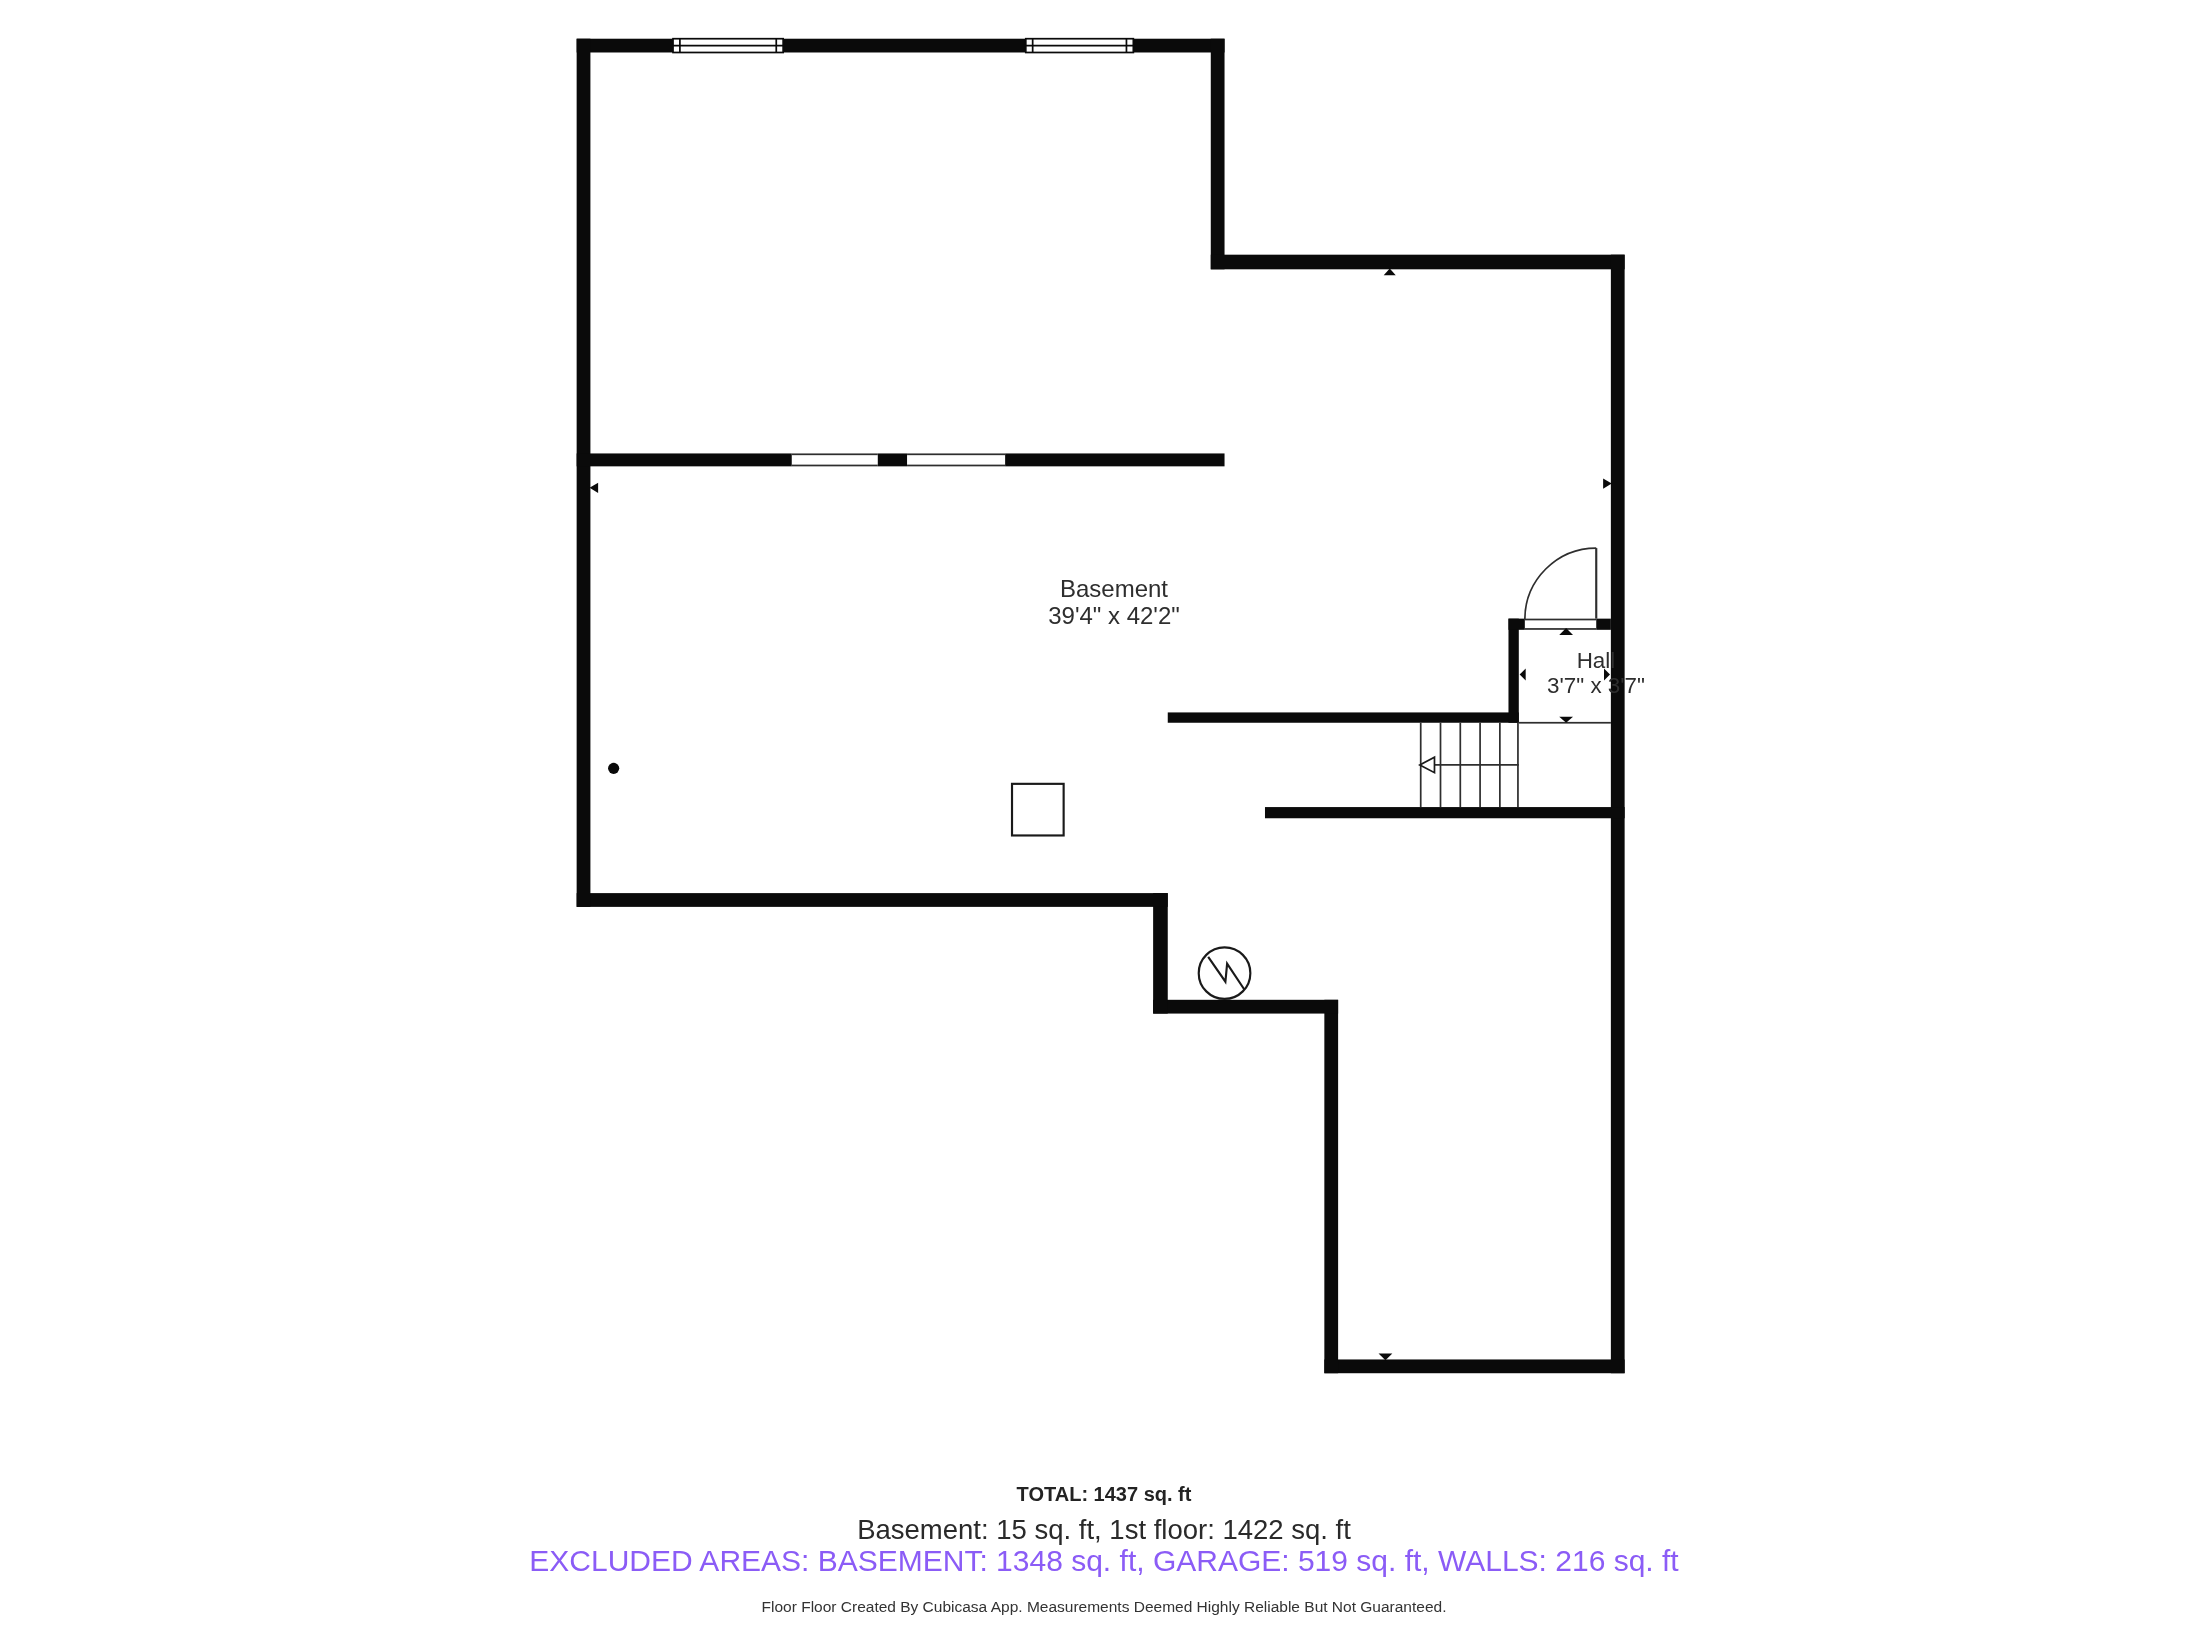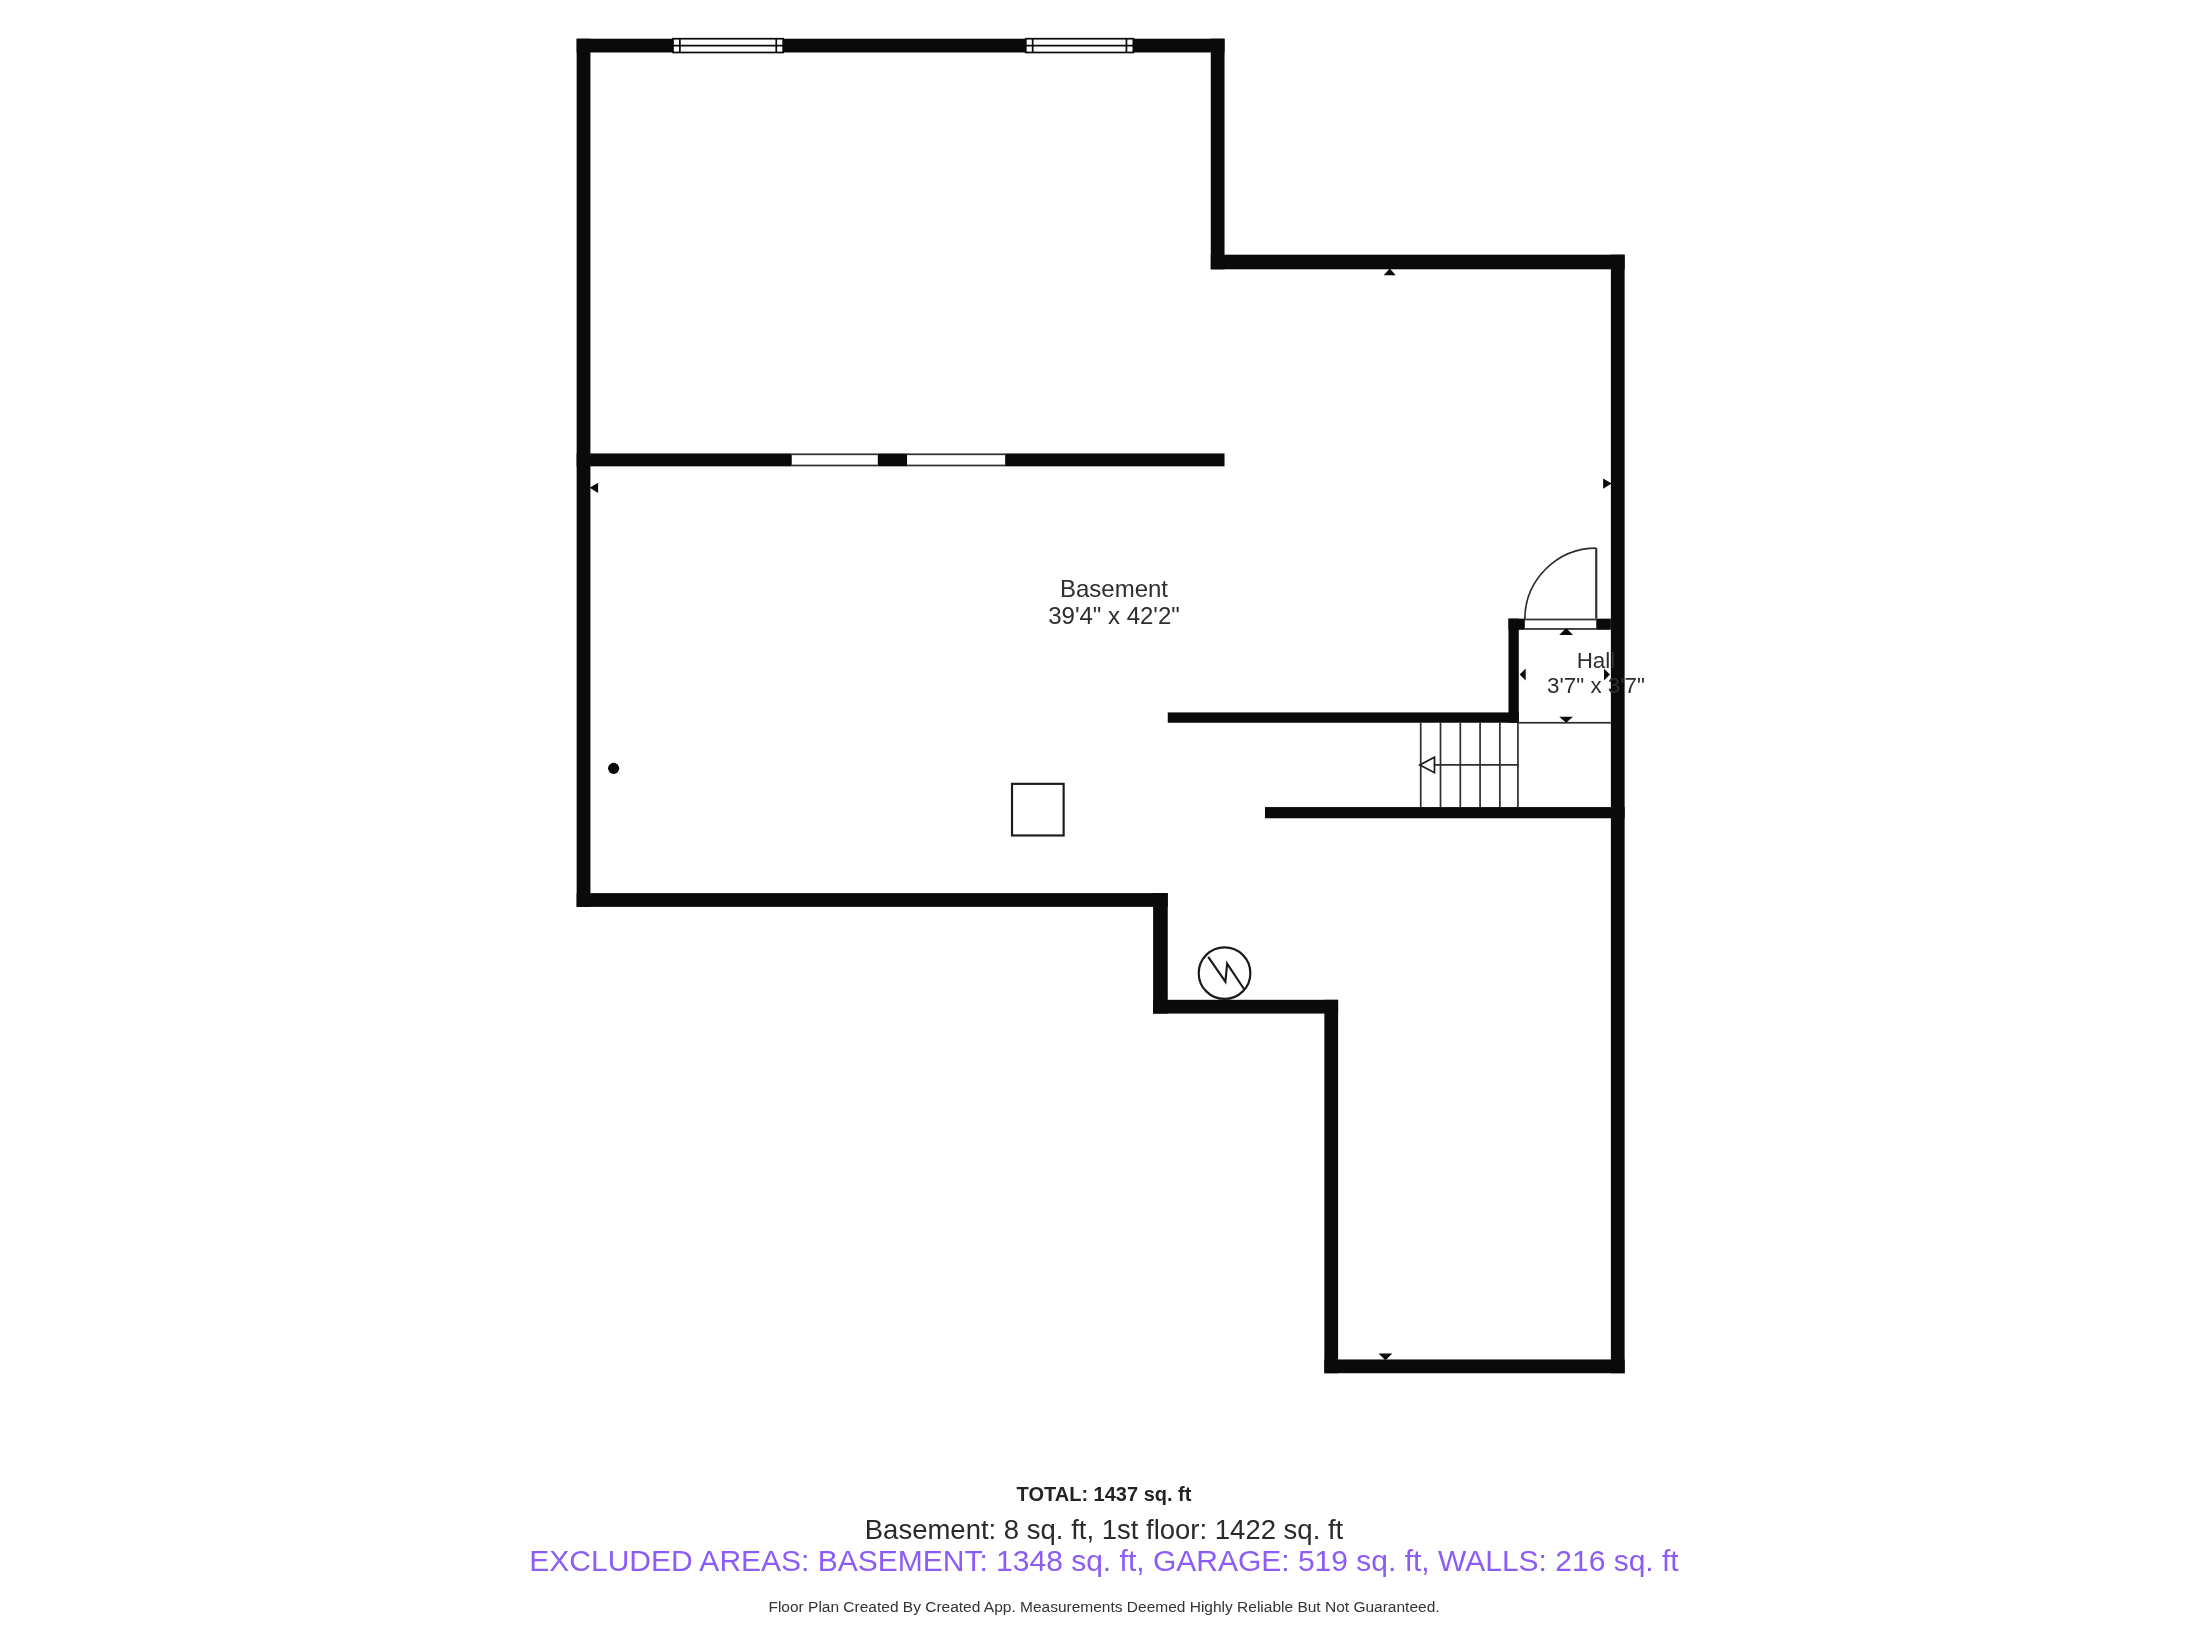--- a/index.html
+++ b/index.html
@@ -120,18 +120,18 @@
   <div class="label" id="basement-label">
     <div class="room-name">Basement</div>
     <div class="room-dims">39'4" x 42'2"</div>
   </div>
   <div class="label" id="hall-label">
     <div class="room-name">Hall</div>
     <div class="room-dims">3'7" x 3'7"</div>
   </div>
 
   <div class="label" id="total-line">TOTAL: 1437 sq. ft</div>
-  <div class="label" id="floors-line">Basement: 8 sq. ft, 1st floor: 1422 sq. ft</div>
+  <div class="label" id="floors-line">Basement: 15 sq. ft, 1st floor: 1422 sq. ft</div>
   <div class="label" id="excluded-line">EXCLUDED AREAS: BASEMENT: 1348 sq. ft, GARAGE: 519 sq. ft, WALLS: 216 sq. ft</div>
-  <div class="label" id="footer-line">Floor Plan Created By Created App. Measurements Deemed Highly Reliable But Not Guaranteed.</div>
+  <div class="label" id="footer-line">Floor Floor Created By Cubicasa App. Measurements Deemed Highly Reliable But Not Guaranteed.</div>
 
 </div>
 
 
 </body></html>

